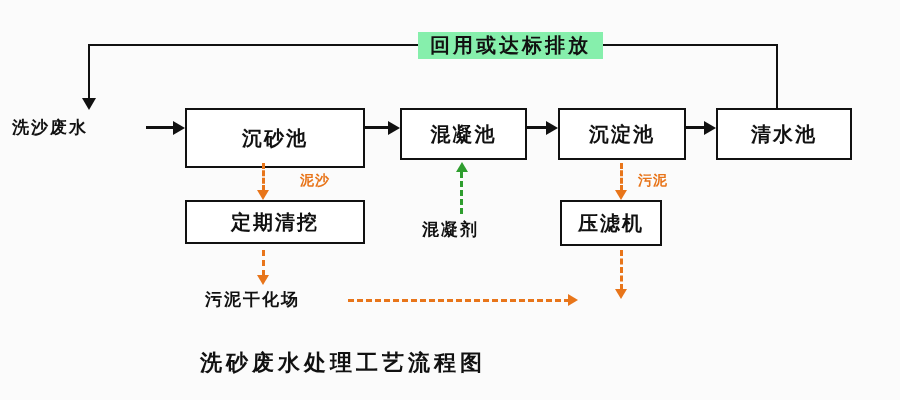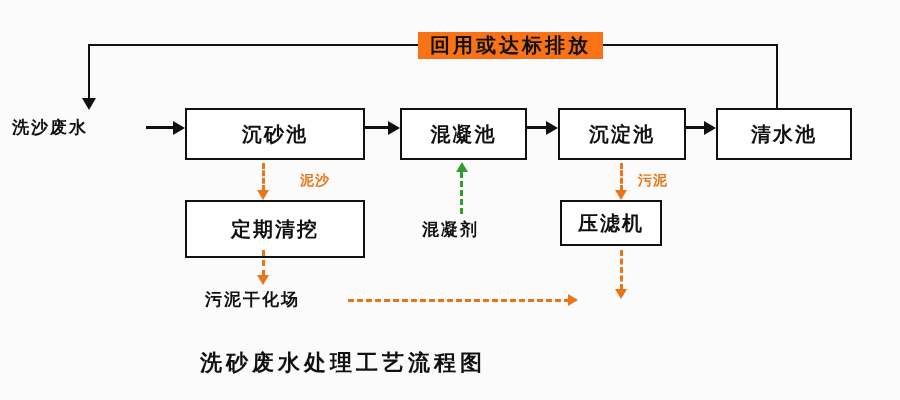--- a/index.html
+++ b/index.html
@@ -51,21 +51,21 @@
     position:absolute;width:0;height:0;
     border-bottom:10px solid #2f9e2f;
     border-left:6px solid transparent;
     border-right:6px solid transparent;
   }
   .txt{position:absolute;font-weight:bold;}
   .txt-main{font-size:17px;letter-spacing:2px;}
   .txt-small-orange{font-size:14px;color:#e8751a;letter-spacing:1px;}
   .top-label{
     position:absolute;left:418px;top:32px;
-    background:#f97316;padding:0 12px;
+    background:#86efac;padding:0 12px;
     font-weight:bold;font-size:20px;letter-spacing:3px;
   }
   .title{
     position:absolute;left:200px;top:348px;width:500px;
     font-weight:bold;font-size:22px;letter-spacing:4px;
   }
 </style>
 </head>
 <body>
 
@@ -84,21 +84,21 @@
 
   <div class="line" style="left:365px;top:126px;width:26px;height:3px"></div>
   <div class="arrow-right" style="left:388px;top:121px"></div>
 
   <div class="line" style="left:527px;top:126px;width:22px;height:3px"></div>
   <div class="arrow-right" style="left:546px;top:121px"></div>
 
   <div class="line" style="left:686px;top:126px;width:20px;height:3px"></div>
   <div class="arrow-right" style="left:704px;top:121px"></div>
 
-  <div class="box" style="left:185px;top:108px;width:180px;height:52px">
+  <div class="box" style="left:185px;top:108px;width:180px;height:60px">
     <span>沉砂池</span>
   </div>
   <div class="box" style="left:558px;top:108px;width:128px;height:52px">
     <span>沉淀池</span>
   </div>
   <div class="box" style="left:400px;top:108px;width:127px;height:52px">
     <span>混凝池</span>
   </div>
   <div class="box" style="left:716px;top:108px;width:136px;height:52px">
     <span>清水池</span>
@@ -109,21 +109,21 @@
   <div class="txt txt-small-orange" style="left:300px;top:172px">泥沙</div>
 
   <div class="arrow-up-green" style="left:456px;top:162px"></div>
   <div class="dash-v-green" style="left:460px;top:172px;height:42px"></div>
   <div class="txt txt-main" style="left:422px;top:218px">混凝剂</div>
 
   <div class="dash-v" style="left:620px;top:163px;height:28px"></div>
   <div class="arrow-down-orange" style="left:615px;top:190px"></div>
   <div class="txt txt-small-orange" style="left:638px;top:172px">污泥</div>
 
-  <div class="box" style="left:185px;top:200px;width:180px;height:58px">
+  <div class="box" style="left:185px;top:200px;width:180px;height:44px">
     <span>定期清挖</span>
   </div>
   <div class="box" style="left:560px;top:200px;width:102px;height:46px">
     <span>压滤机</span>
   </div>
 
   <div class="dash-v" style="left:262px;top:250px;height:26px"></div>
   <div class="arrow-down-orange" style="left:257px;top:275px"></div>
   <div class="txt txt-main" style="left:205px;top:288px">污泥干化场</div>
 

